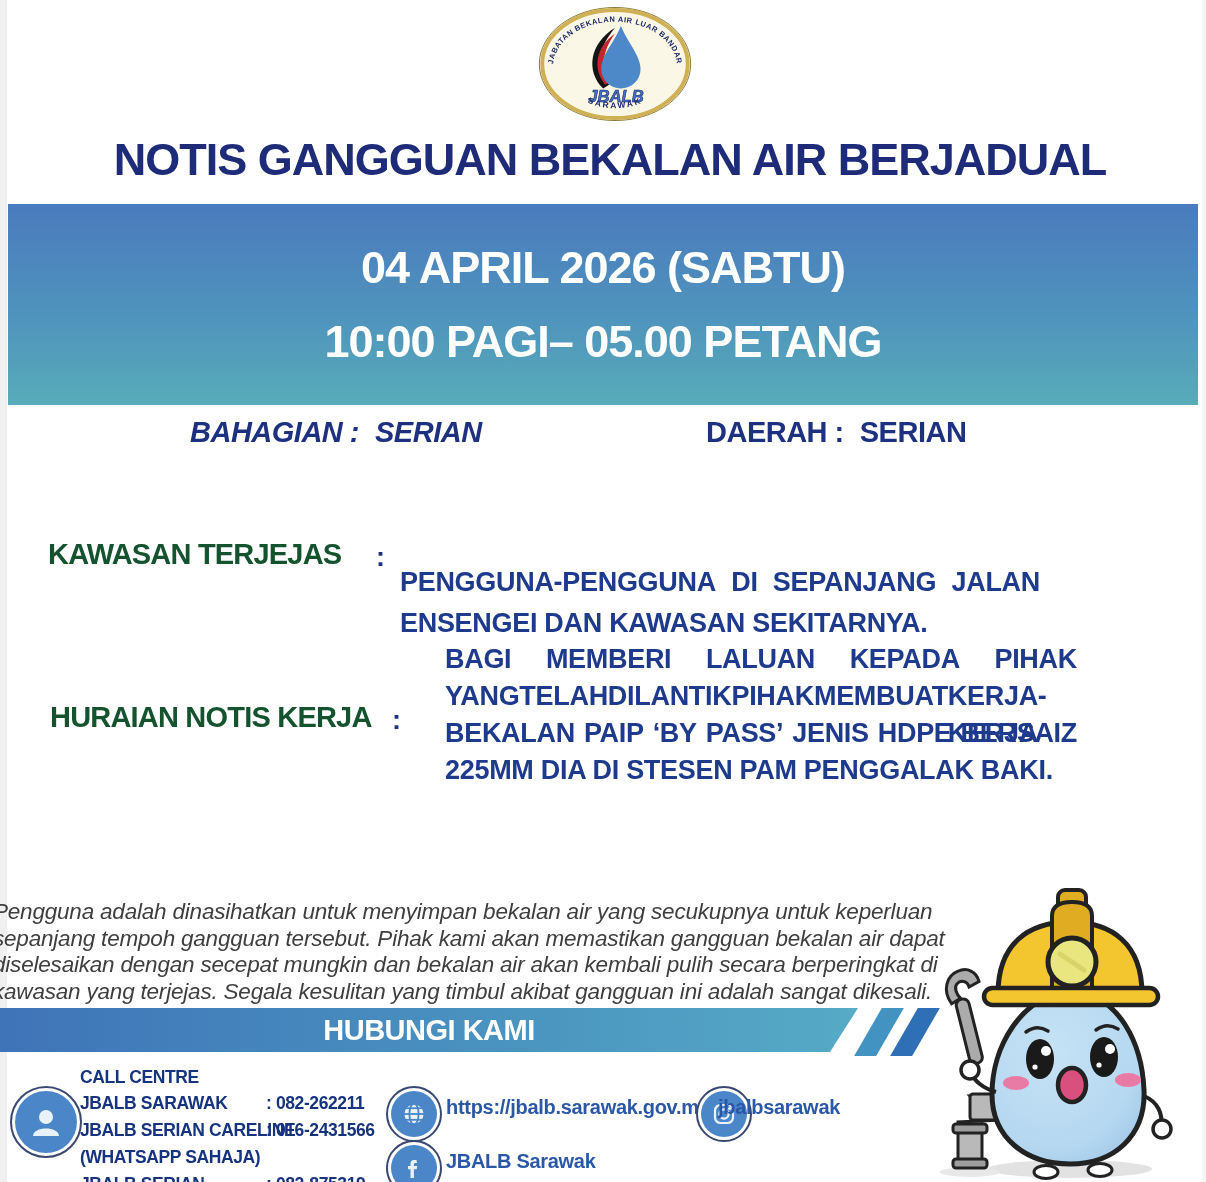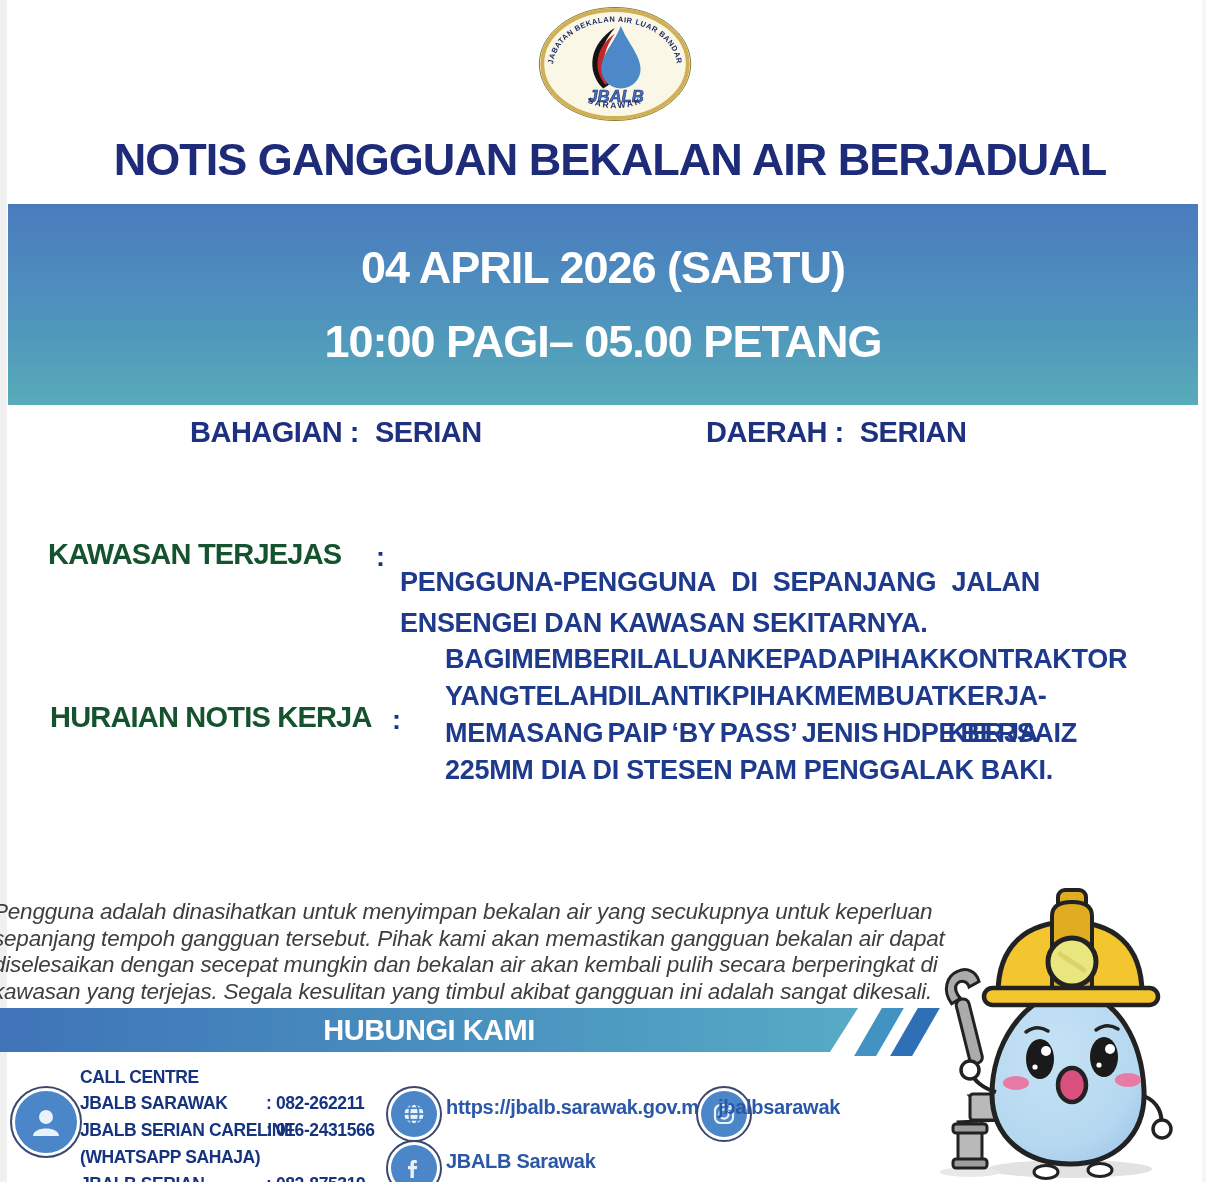--- a/index.html
+++ b/index.html
@@ -15,21 +15,21 @@
 
   
   .date-banner{position:absolute;left:8px;top:204px;width:1190px;height:201px;
                background:linear-gradient(180deg,#4a7bbd 0%,#4f93bd 55%,#58acb9 100%);
                display:flex;flex-direction:column;align-items:center;justify-content:center;gap:24px;}
   .date-banner .line{color:#ffffff;font-weight:bold;font-size:45px;letter-spacing:-1px;line-height:1.1;}
 
   
   .region-group{position:absolute;top:416px;display:flex;gap:16px;
                 font-size:29px;font-weight:bold;color:#1e3180;letter-spacing:-0.5px;}
-  .region-bahagian{left:190px;}
+  .region-bahagian{left:190px;font-style:italic;}
   .region-daerah{left:706px;}
 
   
   .sec-label{position:absolute;font-size:29px;font-weight:bold;color:#14532d;letter-spacing:-0.8px;white-space:nowrap;}
   .sec-colon{position:absolute;font-size:27px;font-weight:bold;color:#1e3180;}
   .sec-value{position:absolute;font-size:27px;font-weight:bold;color:#1e3a8c;letter-spacing:-0.3px;}
   .kawasan-label{left:48px;top:538px;}
   .kawasan-colon{left:376px;top:542px;}
   .kawasan-value{left:400px;top:514px;width:640px;margin-top:48px;}
   .kawasan-value>div{height:41px;line-height:41px;}
@@ -133,32 +133,31 @@
 
   <div class="sec-label huraian-label">HURAIAN NOTIS KERJA</div>
   <div class="sec-colon huraian-colon">:</div>
   <div class="sec-value huraian-value">
       <div class="jline">
         <span>BAGI</span>
         <span>MEMBERI</span>
         <span>LALUAN</span>
         <span>KEPADA</span>
         <span>PIHAK</span>
-        <span>KONTRAKTOR</span>
       </div>
       <div class="jline">
         <span>YANG</span>
         <span>TELAH</span>
         <span>DILANTIK</span>
         <span>PIHAK</span>
         <span>MEMBUAT</span>
         <span>KERJA-KERJA</span>
       </div>
       <div class="jline">
-        <span>MEMASANG</span>
+        <span>BEKALAN</span>
         <span>PAIP</span>
         <span>‘BY</span>
         <span>PASS’</span>
         <span>JENIS</span>
         <span>HDPE</span>
         <span>BERSAIZ</span>
       </div>
       <div class="pline">225MM DIA DI STESEN PAM PENGGALAK BAKI.</div>
     </div>
 

